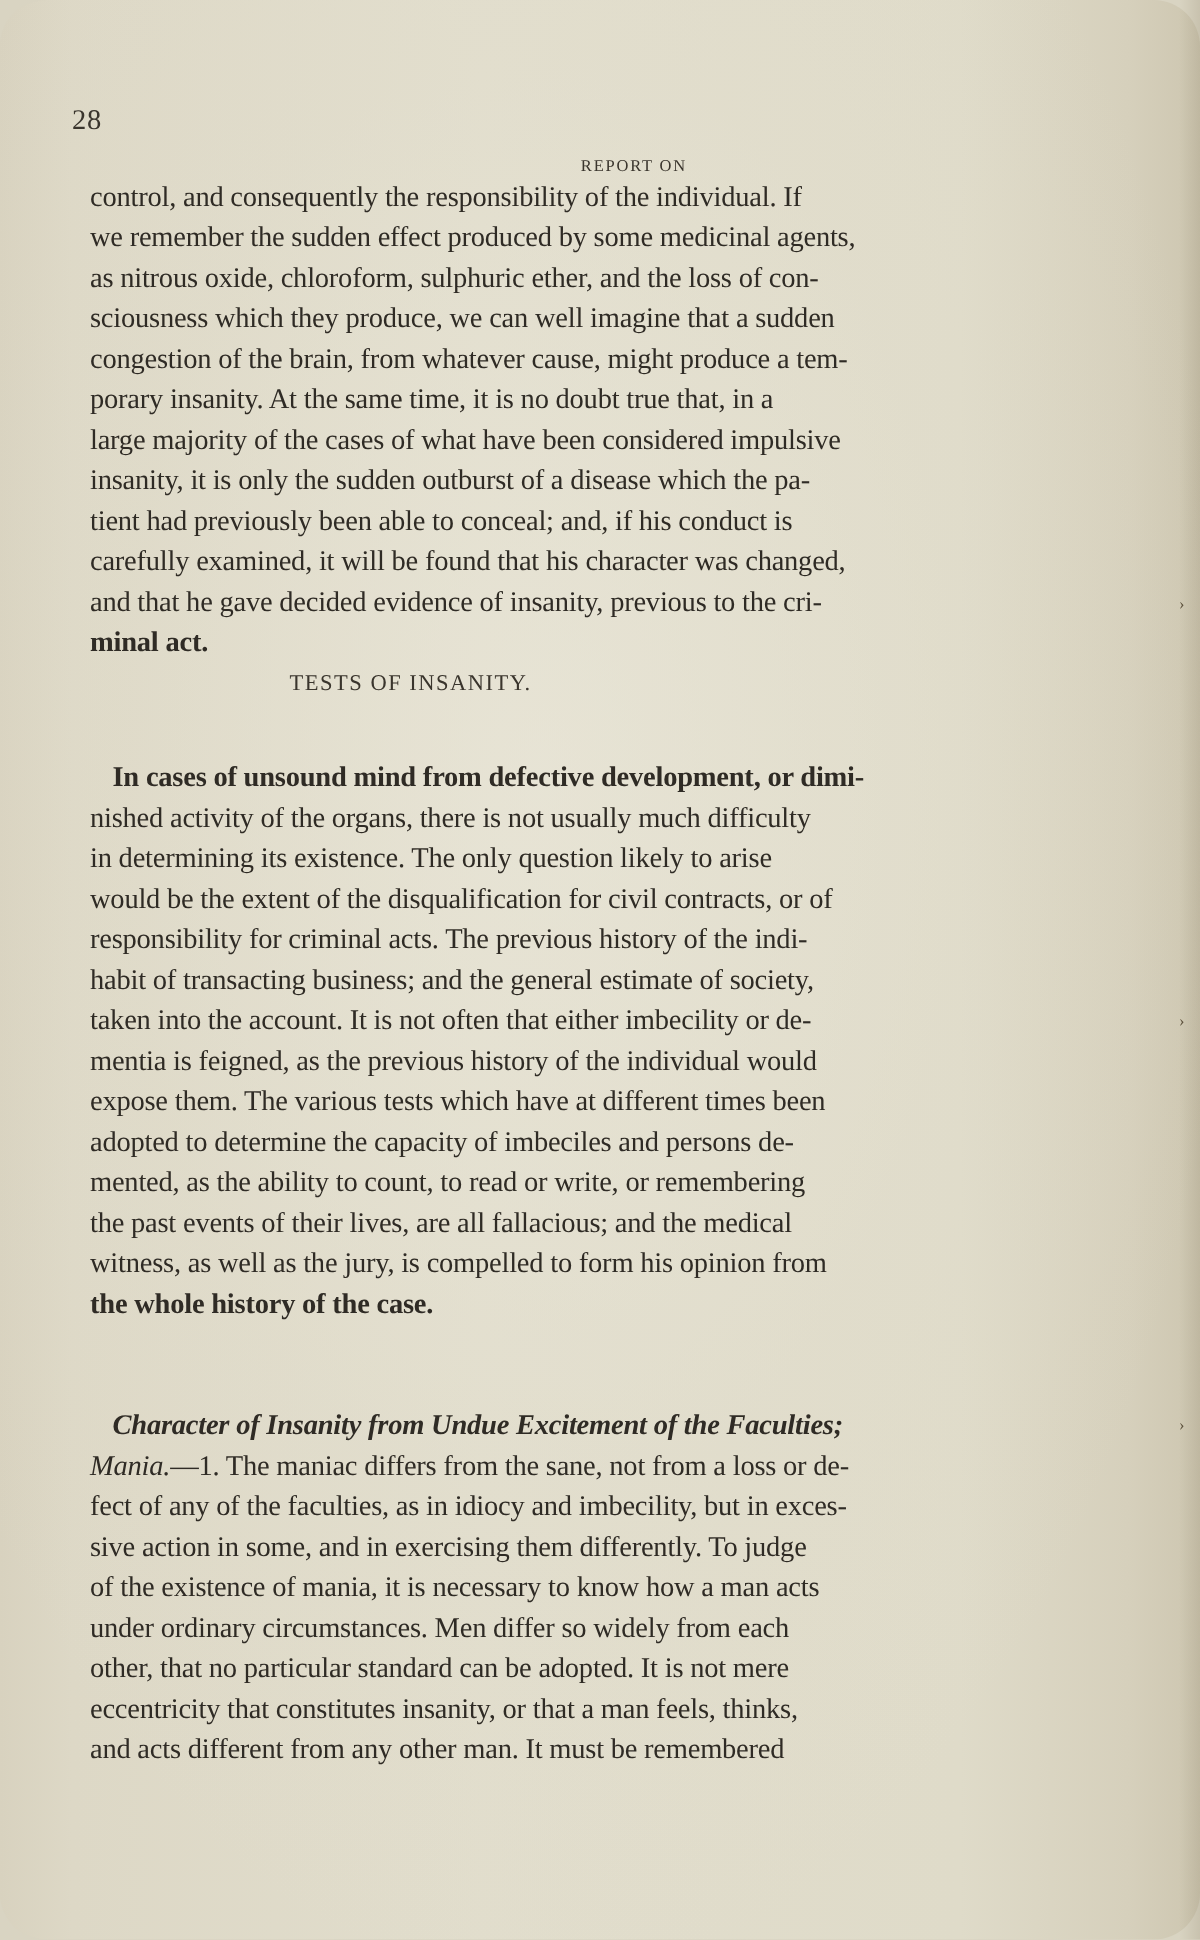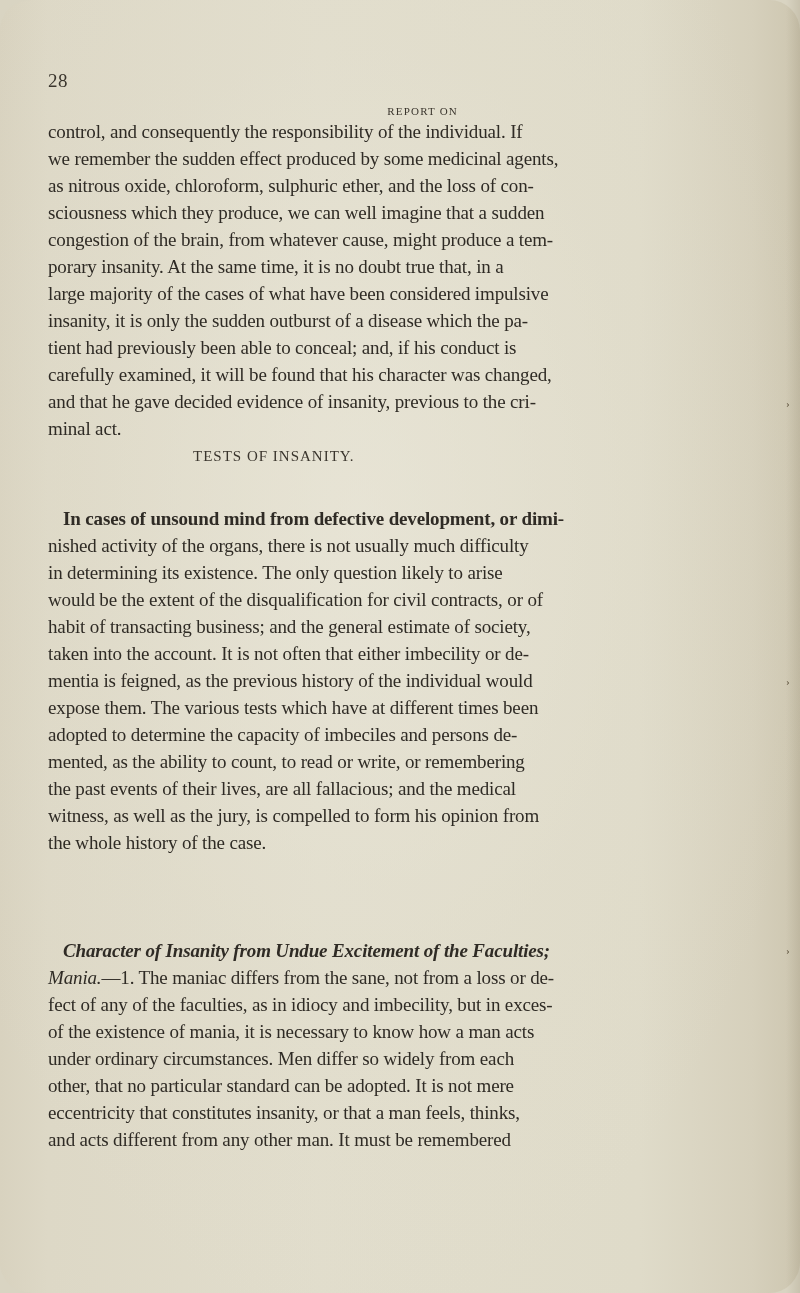--- a/index.html
+++ b/index.html
@@ -54,36 +54,37 @@
       top: 3px;
       text-align: right;
       padding-left: 142px;
       font-size: 11px;
       letter-spacing: 1.2px;
       color: #3a352d;
       margin-top: 32px;
     }
     .text-block {
       position: absolute;
-      left: 48px;
+      left: 60px;
       width: 410px;
     }
     .line {
       display: block;
       height: 27px;
       line-height: 27px;
       font-size: 19px;
       white-space: nowrap;
       text-align: justify;
       text-align-last: justify;
       letter-spacing: -0.15px;
       color: #2f2b25;
     }
     .line.last {
       text-align-last: left;
+      font-weight: bold;
     }
     .line.indent {
       padding-left: 15px;
       font-weight: bold;
     }
     .para-1 { top: 118px; }
     .section-heading {
       position: absolute;
       top: 448px;
       left: 48px;
@@ -137,35 +138,37 @@
     <span class="line last">minal act.</span>
   </div>
 
   <div class="section-heading">TESTS OF INSANITY.</div>
 
   <div class="text-block para-2">
     <span class="line indent">In cases of unsound mind from defective development, or dimi-</span>
     <span class="line">nished activity of the organs, there is not usually much difficulty</span>
     <span class="line">in determining its existence.  The only question likely to arise</span>
     <span class="line">would be the extent of the disqualification for civil contracts, or of</span>
+    <span class="line">responsibility for criminal acts.  The previous history of the indi-</span>
     <span class="line">habit of transacting business; and the general estimate of society,</span>
     <span class="line">taken into the account.  It is not often that either imbecility or de-</span>
     <span class="line">mentia is feigned, as the previous history of the individual would</span>
     <span class="line">expose them.  The various tests which have at different times been</span>
     <span class="line">adopted to determine the capacity of imbeciles and persons de-</span>
     <span class="line">mented, as the ability to count, to read or write, or remembering</span>
     <span class="line">the past events of their lives, are all fallacious; and the medical</span>
     <span class="line">witness, as well as the jury, is compelled to form his opinion from</span>
     <span class="line last">the whole history of the case.</span>
   </div>
 
   <div class="text-block para-3">
     <span class="line indent italic">Character of Insanity from Undue Excitement of the Faculties;</span>
     <span class="line"><span class="italic">Mania.</span><span>—1.  The maniac differs from the sane, not from a loss or de-</span></span>
     <span class="line">fect of any of the faculties, as in idiocy and imbecility, but in exces-</span>
+    <span class="line">sive action in some, and in exercising them differently.  To judge</span>
     <span class="line">of the existence of mania, it is necessary to know how a man acts</span>
     <span class="line">under ordinary circumstances.  Men differ so widely from each</span>
     <span class="line">other, that no particular standard can be adopted.  It is not mere</span>
     <span class="line">eccentricity that constitutes insanity, or that a man feels, thinks,</span>
     <span class="line">and acts different from any other man.  It must be remembered</span>
   </div>
 
   <span class="margin-mark mark-1">›</span>
   <span class="margin-mark mark-2">›</span>
   <span class="margin-mark mark-3">›</span>

